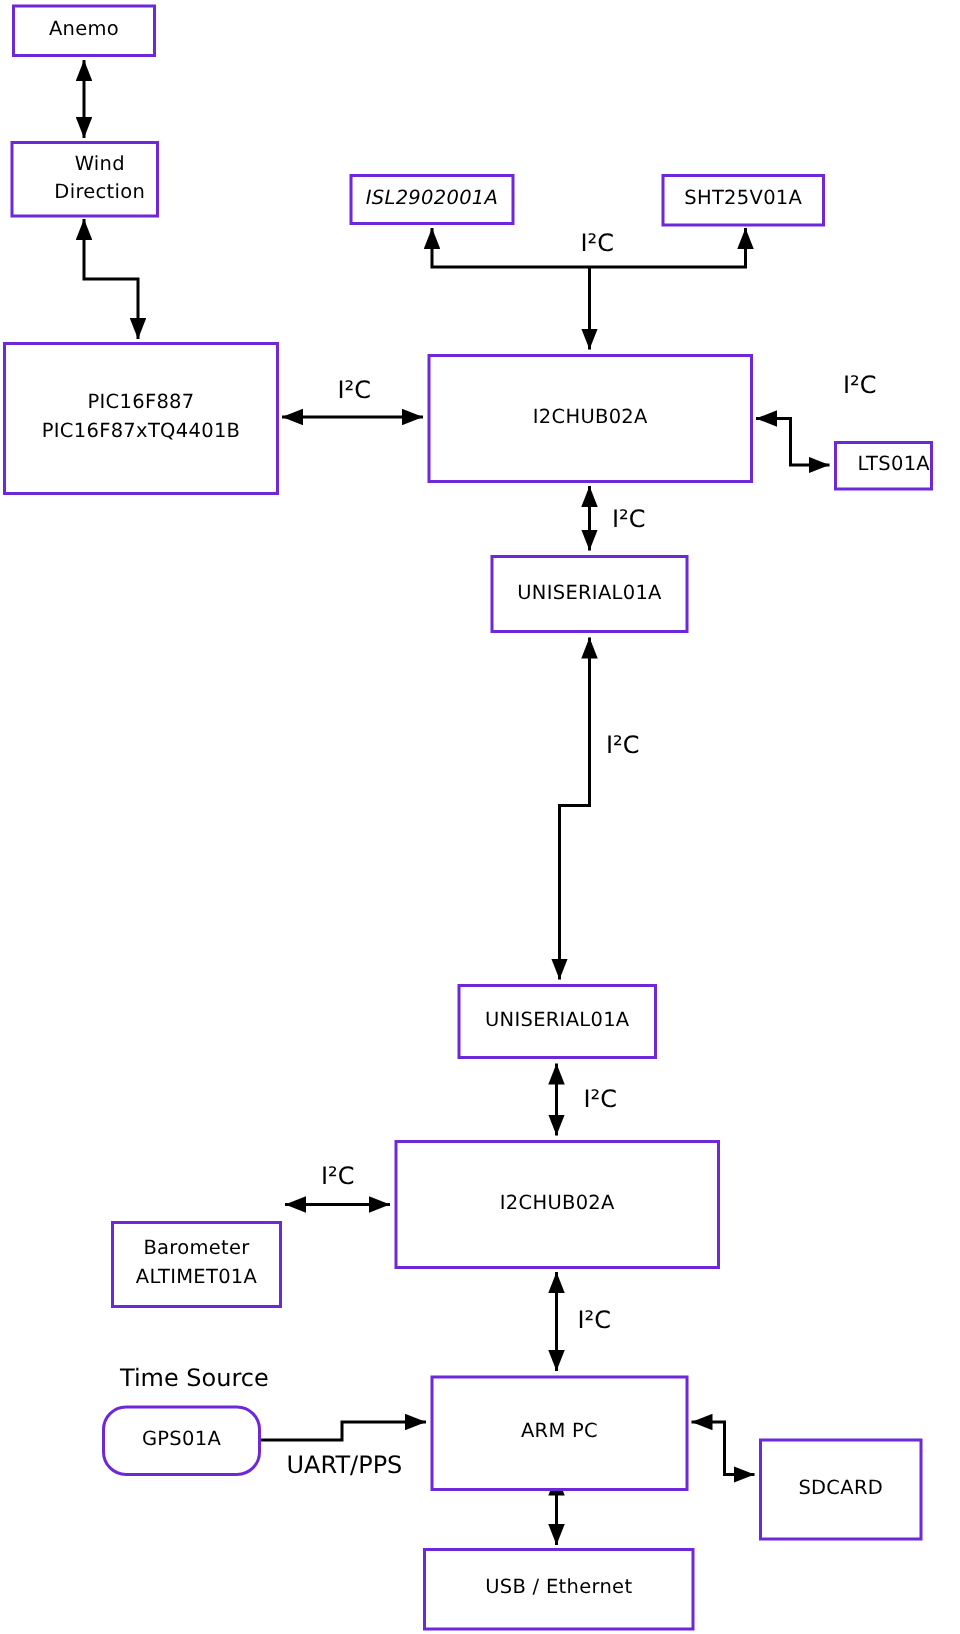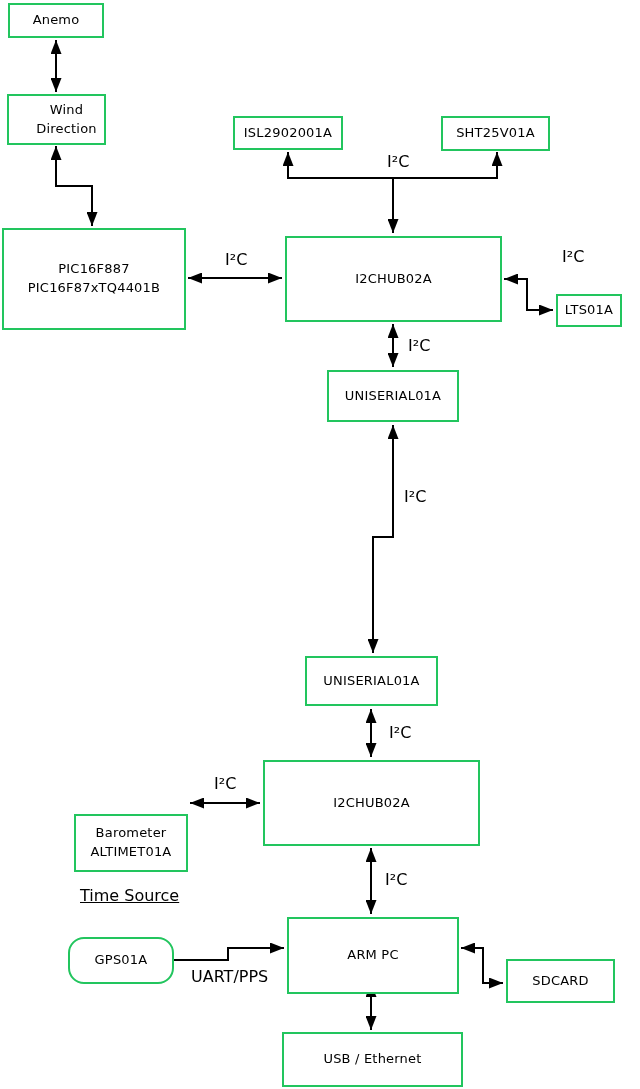--- a/index.html
+++ b/index.html
@@ -19,21 +19,21 @@
   #wires {
     position: absolute;
     left: 0;
     top: 0;
     width: 640px;
     height: 1089px;
   }
   .node {
     position: absolute;
     box-sizing: border-box;
-    border: 2px solid #22c55e;
+    border: 2px solid #6d28d9;
     background: #ffffff;
     display: flex;
     flex-direction: column;
     align-items: center;
     justify-content: center;
     text-align: center;
     font-size: 13px;
     line-height: 1.45;
     letter-spacing: 0.2px;
     z-index: 2;
@@ -85,33 +85,33 @@
   <div class="node" style="left:7px; top:94px; width:99px; height:51px;padding-left:20px;">
     <span>Wind</span>
     <span>Direction</span>
   </div>
 
   <div class="node" style="left:2px; top:228px; width:184px; height:102px;">
     <span>PIC16F887</span>
     <span>PIC16F87xTQ4401B</span>
   </div>
 
-  <div class="node" style="left:233px; top:116px; width:110px; height:34px;">
+  <div class="node" style="left:233px; top:116px; width:110px; height:34px;font-style:italic;">
     <span>ISL2902001A</span>
   </div>
 
   <div class="node" style="left:441px; top:116px; width:109px; height:35px;">
     <span>SHT25V01A</span>
   </div>
 
   <div class="node" style="left:285px; top:236px; width:217px; height:86px;">
     <span>I2CHUB02A</span>
   </div>
 
-  <div class="node" style="left:556px; top:294px; width:66px; height:33px;">
+  <div class="node" style="left:556px; top:294px; width:66px; height:33px;align-items:flex-end;">
     <span>LTS01A</span>
   </div>
 
   <div class="node" style="left:327px; top:370px; width:132px; height:52px;">
     <span>UNISERIAL01A</span>
   </div>
 
   <div class="node" style="left:305px; top:656px; width:133px; height:50px;">
     <span>UNISERIAL01A</span>
   </div>
@@ -126,32 +126,32 @@
   </div>
 
   <div class="node" style="left:68px; top:937px; width:106px; height:47px;border-radius:16px;">
     <span>GPS01A</span>
   </div>
 
   <div class="node" style="left:287px; top:917px; width:172px; height:77px;">
     <span>ARM PC</span>
   </div>
 
-  <div class="node" style="left:506px; top:959px; width:109px; height:44px;">
+  <div class="node" style="left:506px; top:959px; width:109px; height:68px;">
     <span>SDCARD</span>
   </div>
 
   <div class="node" style="left:282px; top:1032px; width:181px; height:55px;">
     <span>USB / Ethernet</span>
   </div>
 
   <span class="edge-label" style="left:225px; top:250px;">I²C</span>
   <span class="edge-label" style="left:387px; top:152px;">I²C</span>
   <span class="edge-label" style="left:562px; top:247px;">I²C</span>
   <span class="edge-label" style="left:408px; top:336px;">I²C</span>
   <span class="edge-label" style="left:404px; top:487px;">I²C</span>
   <span class="edge-label" style="left:389px; top:723px;">I²C</span>
   <span class="edge-label" style="left:214px; top:774px;">I²C</span>
   <span class="edge-label" style="left:385px; top:870px;">I²C</span>
-  <span class="edge-label" style="left:80px; top:886px;text-decoration:underline;">Time Source</span>
+  <span class="edge-label" style="left:80px; top:909px;">Time Source</span>
   <span class="edge-label" style="left:191px; top:967px;">UART/PPS</span>
 
 </div>
 
 </body></html>

